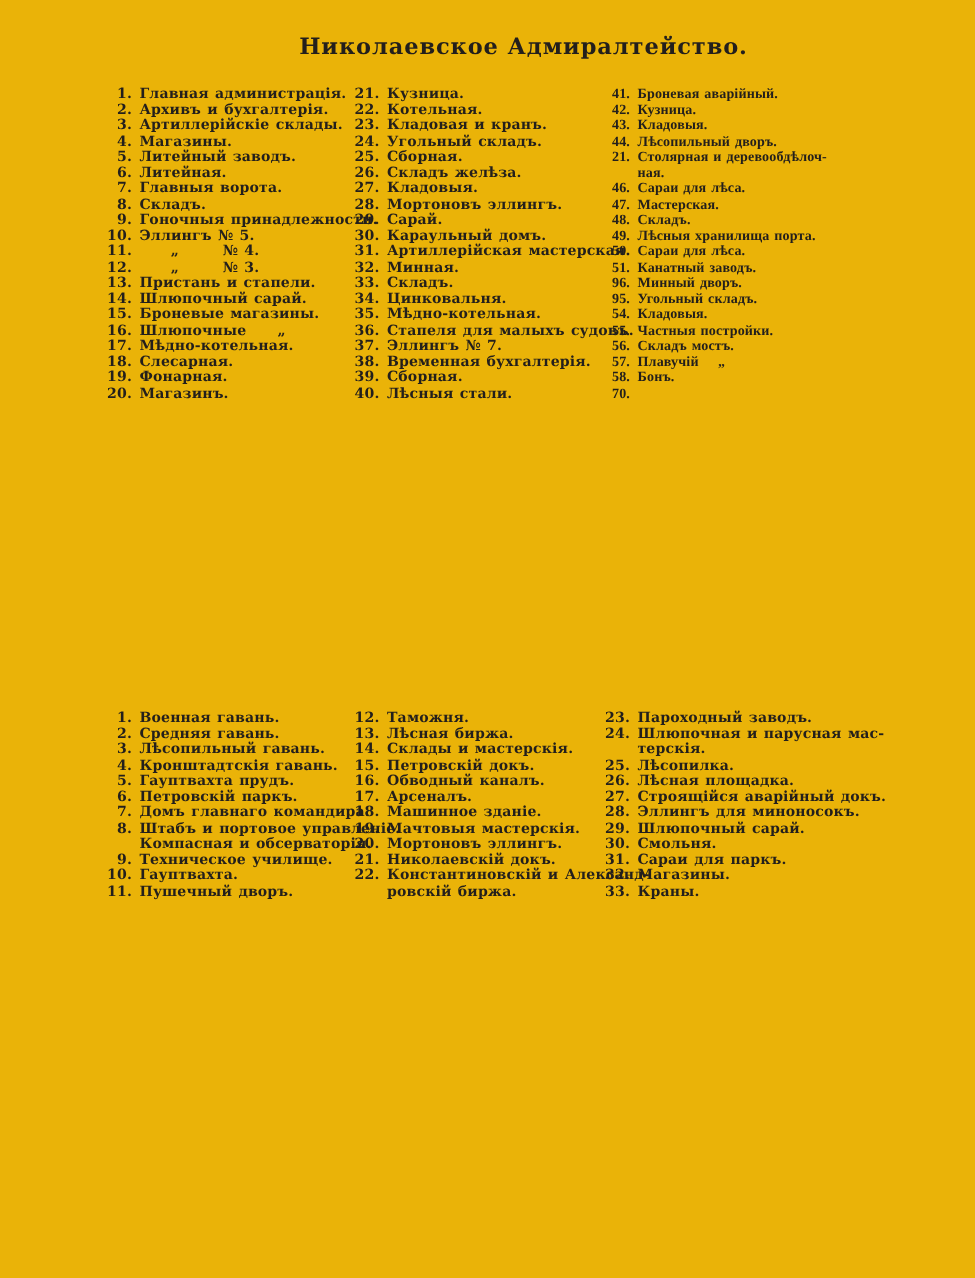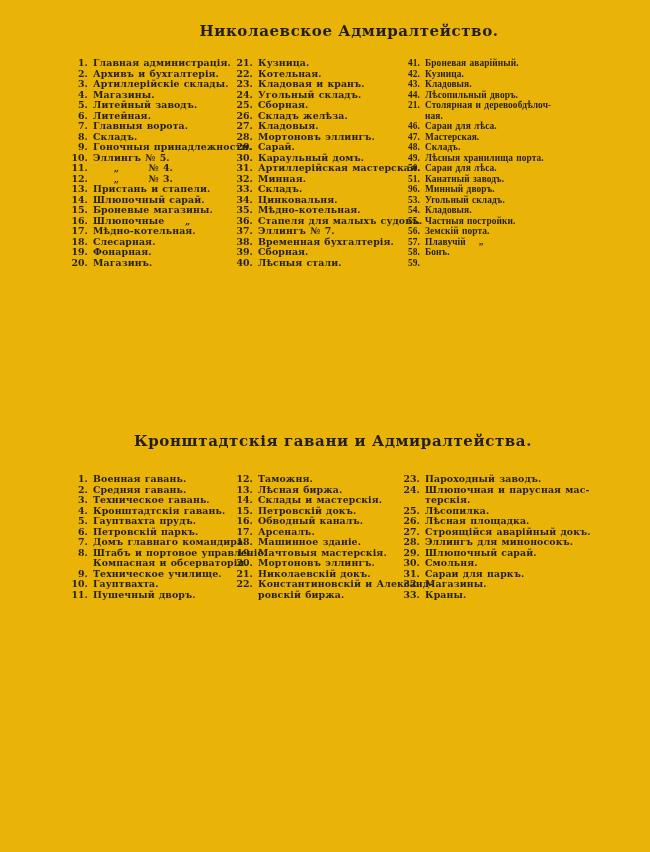--- a/index.html
+++ b/index.html
@@ -331,72 +331,71 @@
         <span class="num">51.</span>
         <span class="txt">Канатный заводъ.</span>
       </div>
 
       <div class="row">
         <span class="num">96.</span>
         <span class="txt">Минный дворъ.</span>
       </div>
 
       <div class="row">
-        <span class="num">53.</span>
+        <span class="num">95.</span>
         <span class="txt">Угольный складъ.</span>
       </div>
 
       <div class="row">
         <span class="num">54.</span>
         <span class="txt">Кладовыя.</span>
       </div>
 
       <div class="row">
         <span class="num">55.</span>
         <span class="txt">Частныя постройки.</span>
       </div>
 
       <div class="row">
         <span class="num">56.</span>
-        <span class="txt">Земскій порта.</span>
+        <span class="txt">Складъ мостъ.</span>
       </div>
 
       <div class="row">
         <span class="num">57.</span>
         <span class="txt">Плавучій    „</span>
       </div>
 
       <div class="row">
         <span class="num">58.</span>
         <span class="txt">Бонъ.</span>
       </div>
 
       <div class="row">
-        <span class="num">59.</span>
+        <span class="num">70.</span>
         <span class="txt"></span>
       </div>
     </div>
 
-  <h1 class="title title-2">Кронштадтскія гавани и Адмиралтейства.</h1>
 
   <div class="col s2c1">
 
       <div class="row">
         <span class="num">1.</span>
         <span class="txt">Военная гавань.</span>
       </div>
 
       <div class="row">
         <span class="num">2.</span>
         <span class="txt">Средняя гавань.</span>
       </div>
 
       <div class="row">
         <span class="num">3.</span>
-        <span class="txt">Техническое гавань.</span>
+        <span class="txt">Лѣсопильный гавань.</span>
       </div>
 
       <div class="row">
         <span class="num">4.</span>
         <span class="txt">Кронштадтскія гавань.</span>
       </div>
 
       <div class="row">
         <span class="num">5.</span>
         <span class="txt">Гауптвахта прудъ.</span>

